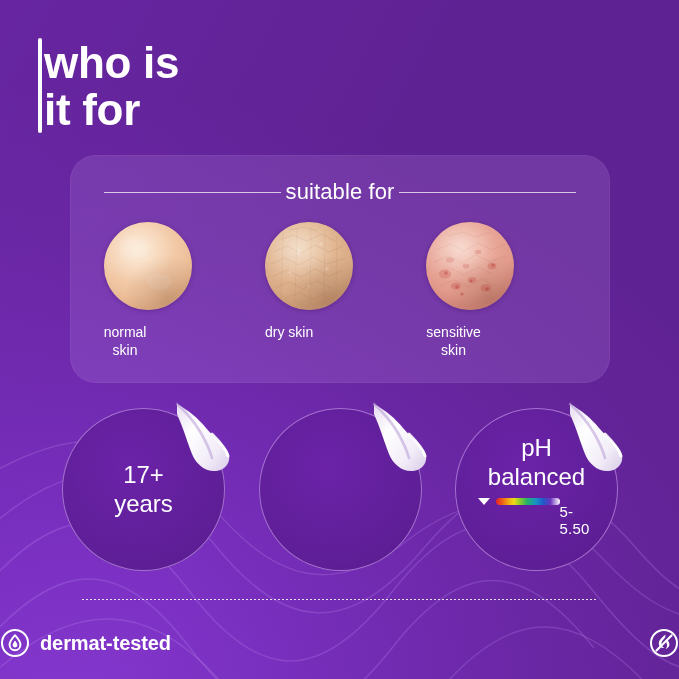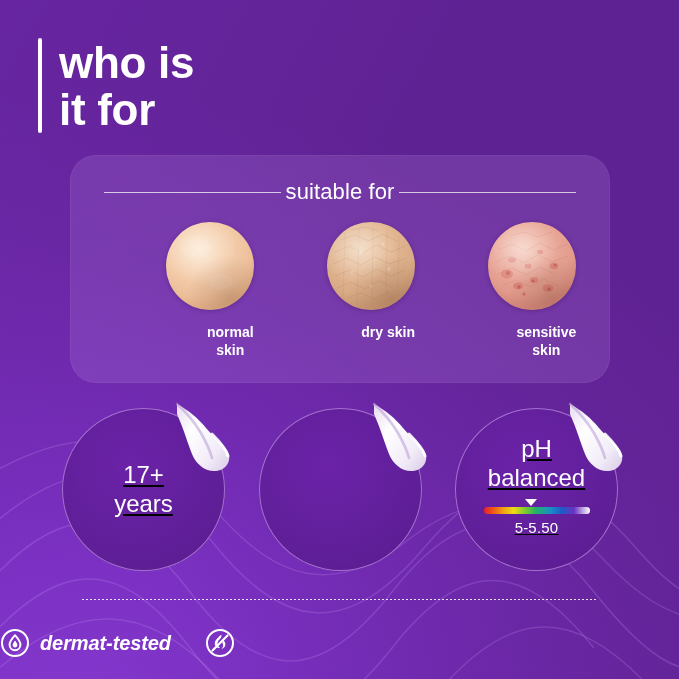--- a/index.html
+++ b/index.html
@@ -33,21 +33,21 @@
     inset: 0;
     pointer-events: none;
   }
   
   .title-wrap {
     position: absolute;
     left: 38px;
     top: 38px;
     display: flex;
     align-items: stretch;
-    gap: 17px;
+    gap: 2px;
   }
   .title-bar {
     width: 4px;
     background: #ffffff;
     border-radius: 2px;
     flex: none;
   }
   .title-text {
     color: #ffffff;
     font-size: 44px;
@@ -95,22 +95,21 @@
     right: 28px;
     top: 67px;
     display: flex;
     justify-content: space-around;
     align-items: flex-start;
   }
   .swatch-cell {
     width: 150px;
     display: flex;
     flex-direction: column;
-    align-items: flex-end;
-    font-weight: bold;
+    align-items: flex-start;
   }
   .swatch-disc {
     width: 88px;
     height: 88px;
     border-radius: 50%;
     position: relative;
     overflow: hidden;
     box-shadow: 0 1px 5px rgba(40,8,70,0.28);
   }
   .swatch-disc::after {
@@ -146,21 +145,20 @@
     position: relative;
     width: 163px;
     height: 163px;
     border-radius: 50%;
     background: radial-gradient(78% 78% at 42% 36%, #6b22a8 0%, #62209c 55%, #5a1d90 100%);
     box-shadow: inset 0 0 0 1px rgba(206,163,240,0.62);
     display: flex;
     flex-direction: column;
     align-items: center;
     justify-content: center;
-    text-decoration: underline;
   }
   .badge-text {
     color: #ffffff;
     font-size: 24px;
     line-height: 1.18;
     text-align: center;
     white-space: pre-line;
     position: relative;
     z-index: 2;
   }
@@ -174,22 +172,21 @@
     z-index: 3;
     pointer-events: none;
   }
   
   .ph-scale {
     position: relative;
     z-index: 2;
     width: 106px;
     margin-top: 7px;
     display: flex;
-    flex-direction: column;
-    align-items: center;
+    align-items: flex-start;
   }
   .ph-marker {
     width: 0; height: 0;
     border-left: 6px solid transparent;
     border-right: 6px solid transparent;
     border-top: 7px solid #ffffff;
     position: relative;
     left: -8px;
     margin-bottom: 1px;
   }
@@ -218,24 +215,23 @@
     background-image: linear-gradient(90deg, rgba(255,255,255,0.85) 0 2px, rgba(255,255,255,0) 2px 4px);
     background-size: 4px 1px;
     background-repeat: repeat-x;
   }
   .trust-row {
     position: absolute;
     left: 0;
     right: 0;
     top: 628px;
     display: flex;
-    justify-content: flex-start;
+    justify-content: space-between;
     align-items: center;
     gap: 34px;
-    font-style: italic;
   }
   .trust-item {
     display: flex;
     align-items: center;
     gap: 10px;
   }
   .trust-label {
     color: #ffffff;
     font-size: 20px;
     font-weight: 700;

